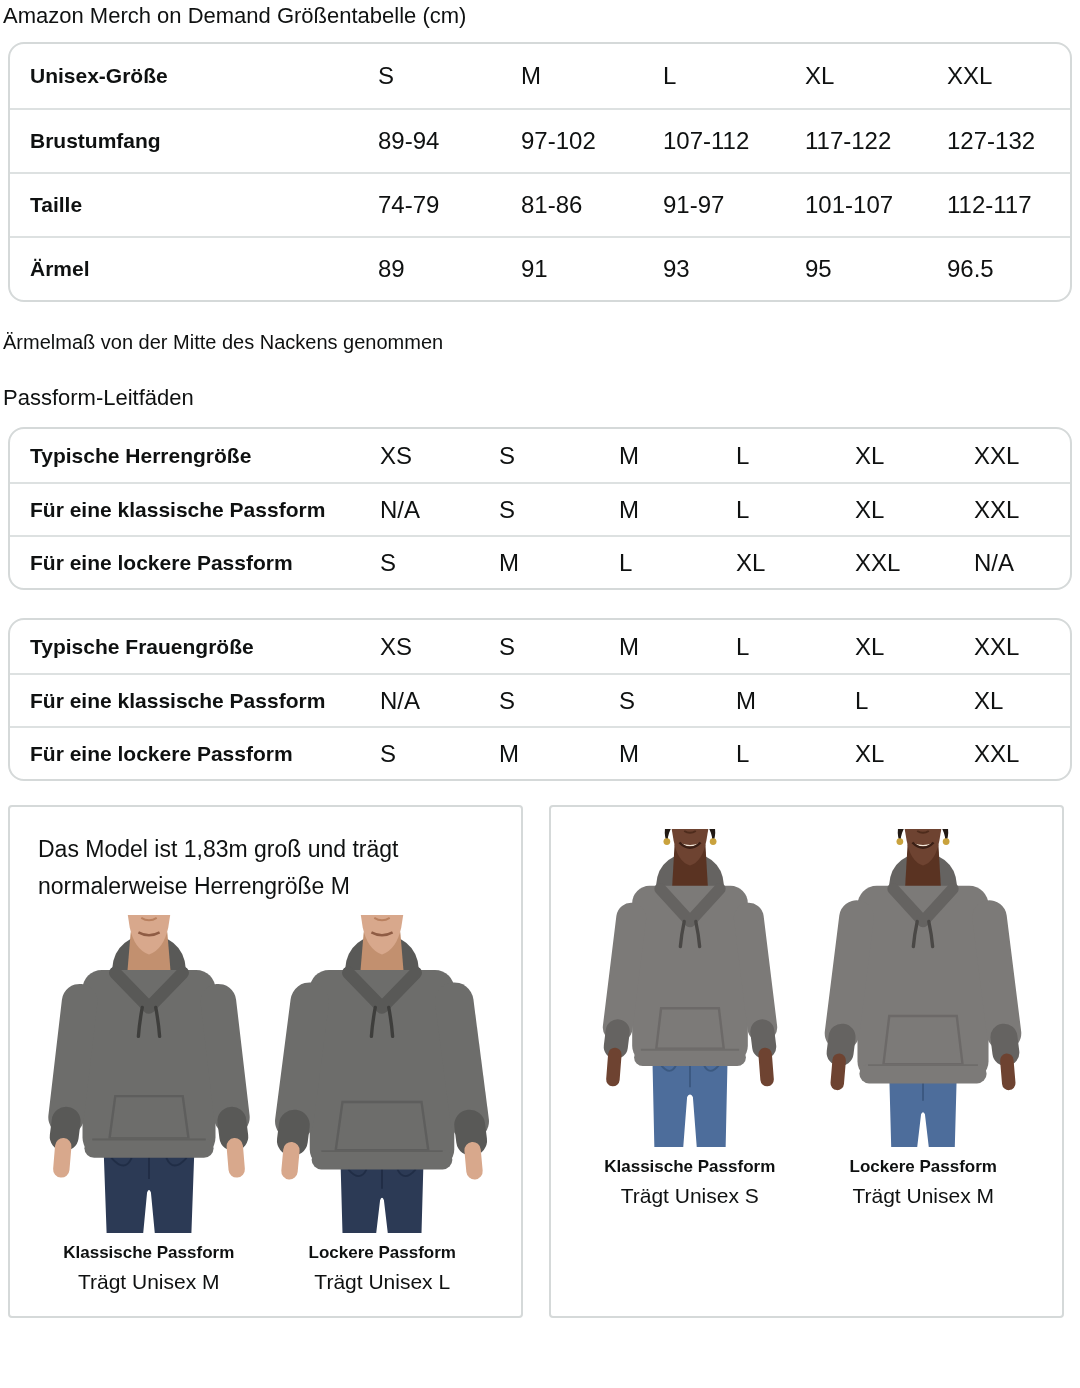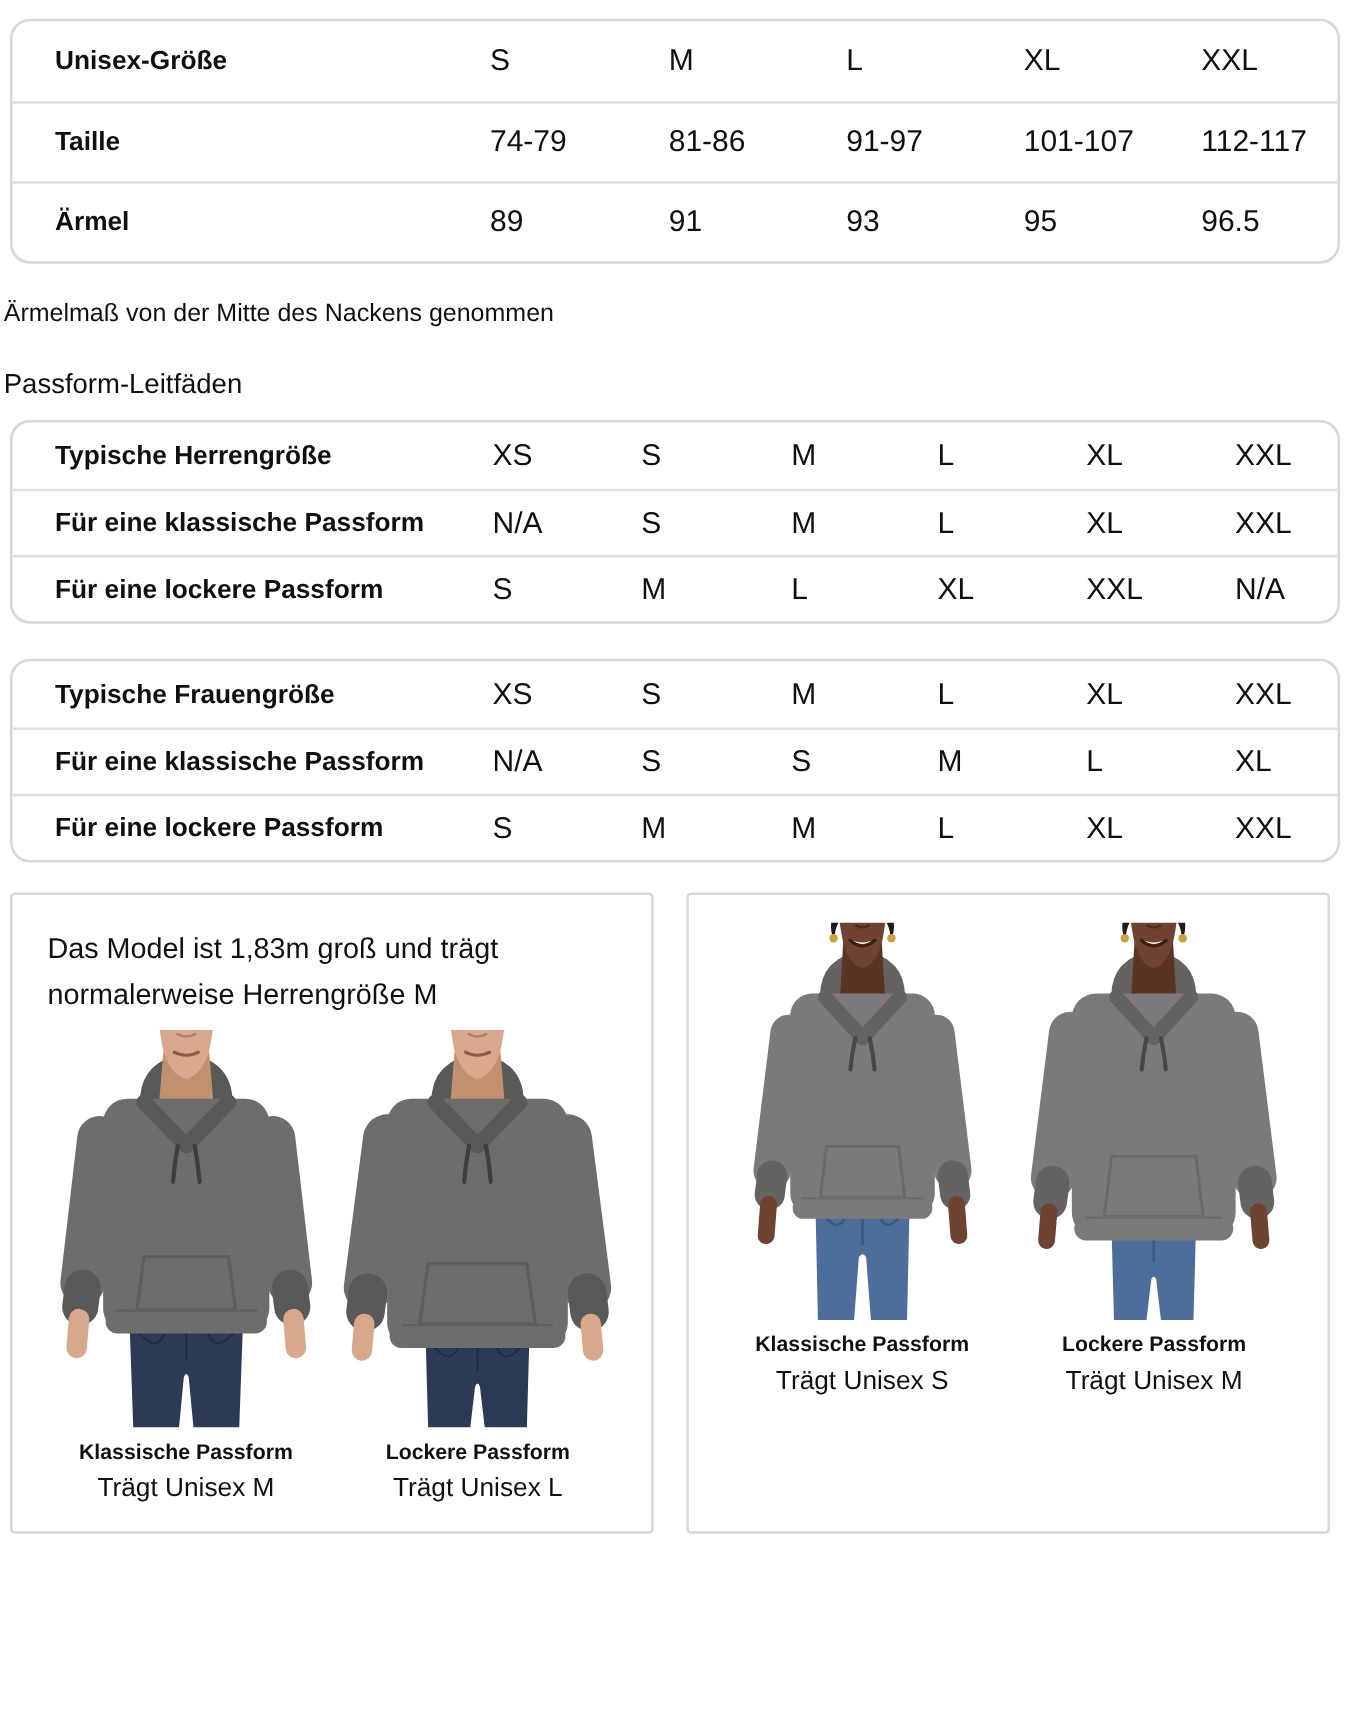--- a/index.html
+++ b/index.html
@@ -7,21 +7,21 @@
   }
   *{box-sizing:border-box;}
   html,body{margin:0;padding:0;}
   body{
     width:1080px;height:1388px;overflow:hidden;background:#fff;
     font-family:"Liberation Sans",sans-serif;color:var(--text);
   }
   .page{padding-top:2px;}
   .page-title{font-size:22px;font-weight:400;margin:0 0 0 3px;line-height:27px;color:var(--text);}
   .sizing-table{margin:13px 8px 0 8px;border:2px solid var(--border);border-radius:16px;overflow:hidden;background:#fff;}
-  .trow{display:grid;align-items:center;padding-left:34px;}
+  .trow{display:grid;align-items:center;padding-left:20px;}
   .trow + .trow{border-top:2px solid #dde1e1;}
   .t1 .trow{height:64px;grid-template-columns:348px 143px 142px 142px 142px 1fr;}
   .t23 .trow{height:53px;grid-template-columns:350px 119px 120px 117px 119px 119px 1fr;}
   .row-label{font-weight:700;font-size:21px;}
   .cell-val{font-size:24px;font-weight:400;}
   .note{font-size:20px;margin:28px 0 0 3px;line-height:24px;}
   .fit-heading{font-size:22px;font-weight:400;margin:30px 0 0 3px;line-height:27px;}
   .t2{margin-top:16px;}
   .t3{margin-top:28px;}
   .cards{display:flex;gap:26px;margin:24px 16px 0 8px;}
@@ -44,29 +44,38 @@
   .fill-sf{fill:var(--skin-female);}       .st-sf{stroke:var(--skin-female);}
   .fill-sfd{fill:var(--skin-female-shade);}
   .fill-jm{fill:var(--jeans-male);}
   .fill-jf{fill:var(--jeans-female);}
 </style>
 </head>
 <body>
 
 <div class="page">
 
+  <h1 class="page-title">Amazon Merch on Demand Größentabelle (cm)</h1>
 
   <section class="sizing-table t1">
     <div class="trow">
       <div class="row-label">Unisex-Größe</div>
       <div class="cell-val">S</div>
       <div class="cell-val">M</div>
       <div class="cell-val">L</div>
       <div class="cell-val">XL</div>
       <div class="cell-val">XXL</div>
+    </div>
+    <div class="trow">
+      <div class="row-label">Brustumfang</div>
+      <div class="cell-val">89-94</div>
+      <div class="cell-val">97-102</div>
+      <div class="cell-val">107-112</div>
+      <div class="cell-val">117-122</div>
+      <div class="cell-val">127-132</div>
     </div>
     <div class="trow">
       <div class="row-label">Taille</div>
       <div class="cell-val">74-79</div>
       <div class="cell-val">81-86</div>
       <div class="cell-val">91-97</div>
       <div class="cell-val">101-107</div>
       <div class="cell-val">112-117</div>
     </div>
     <div class="trow">

